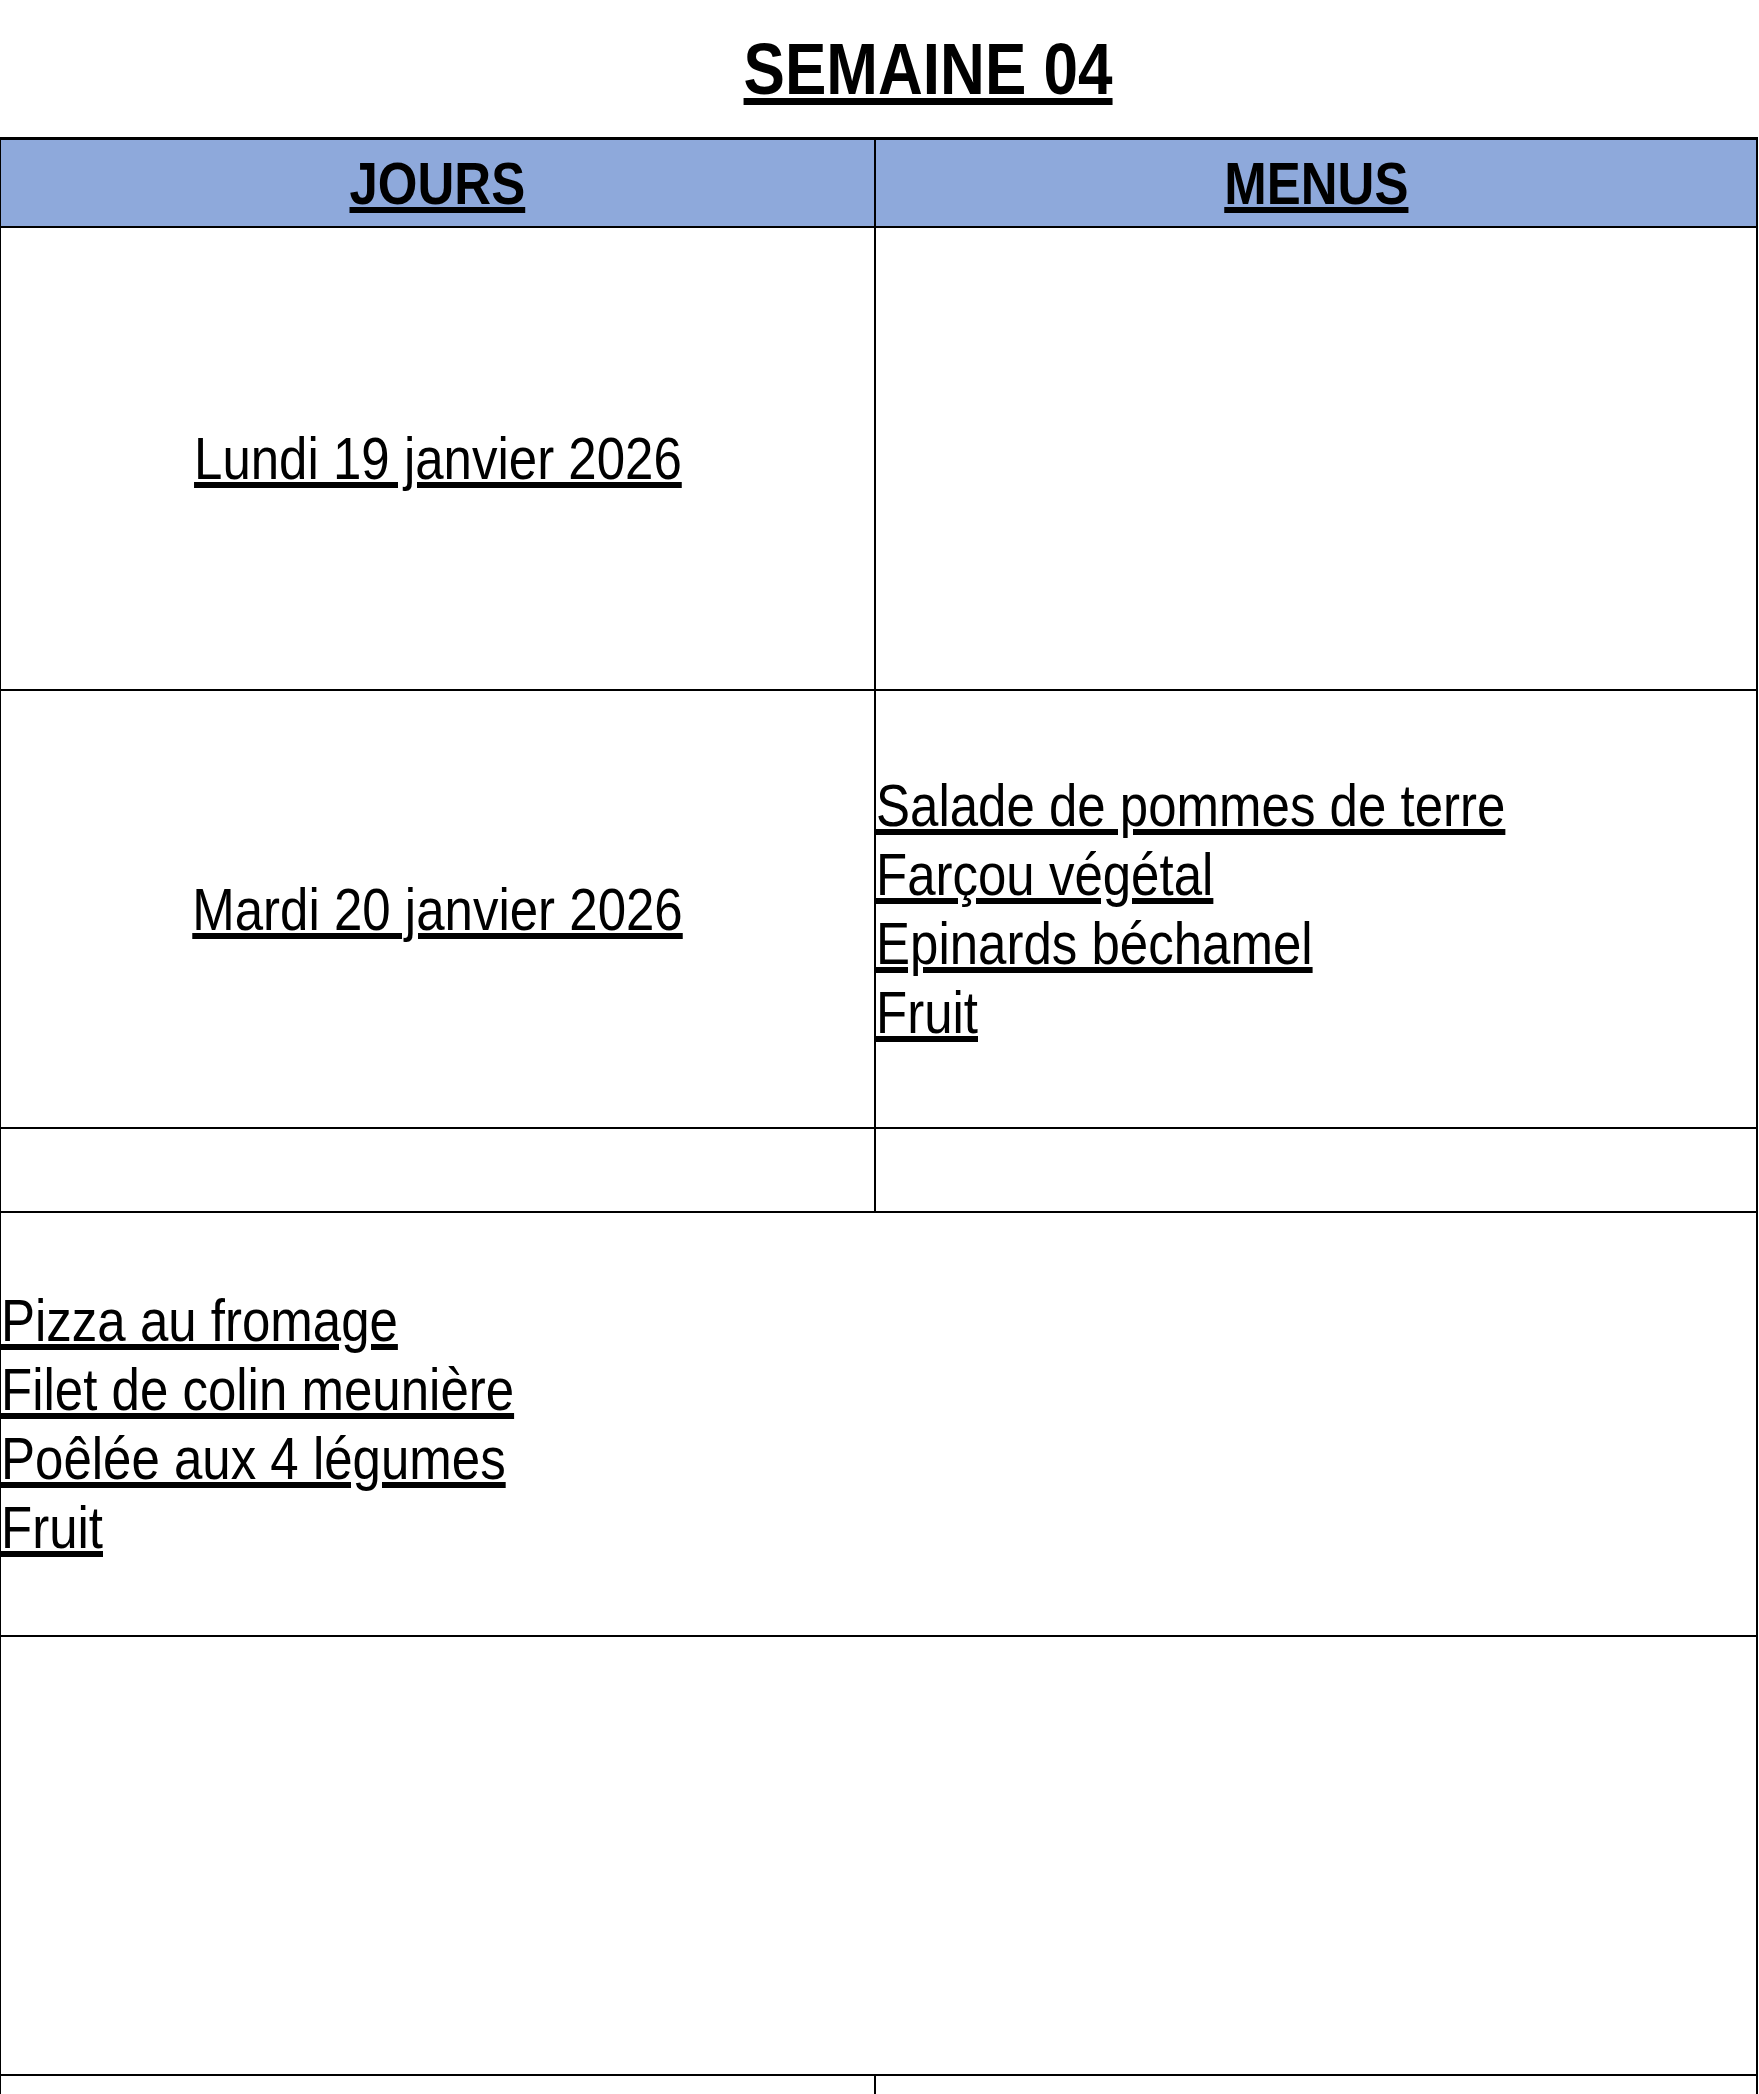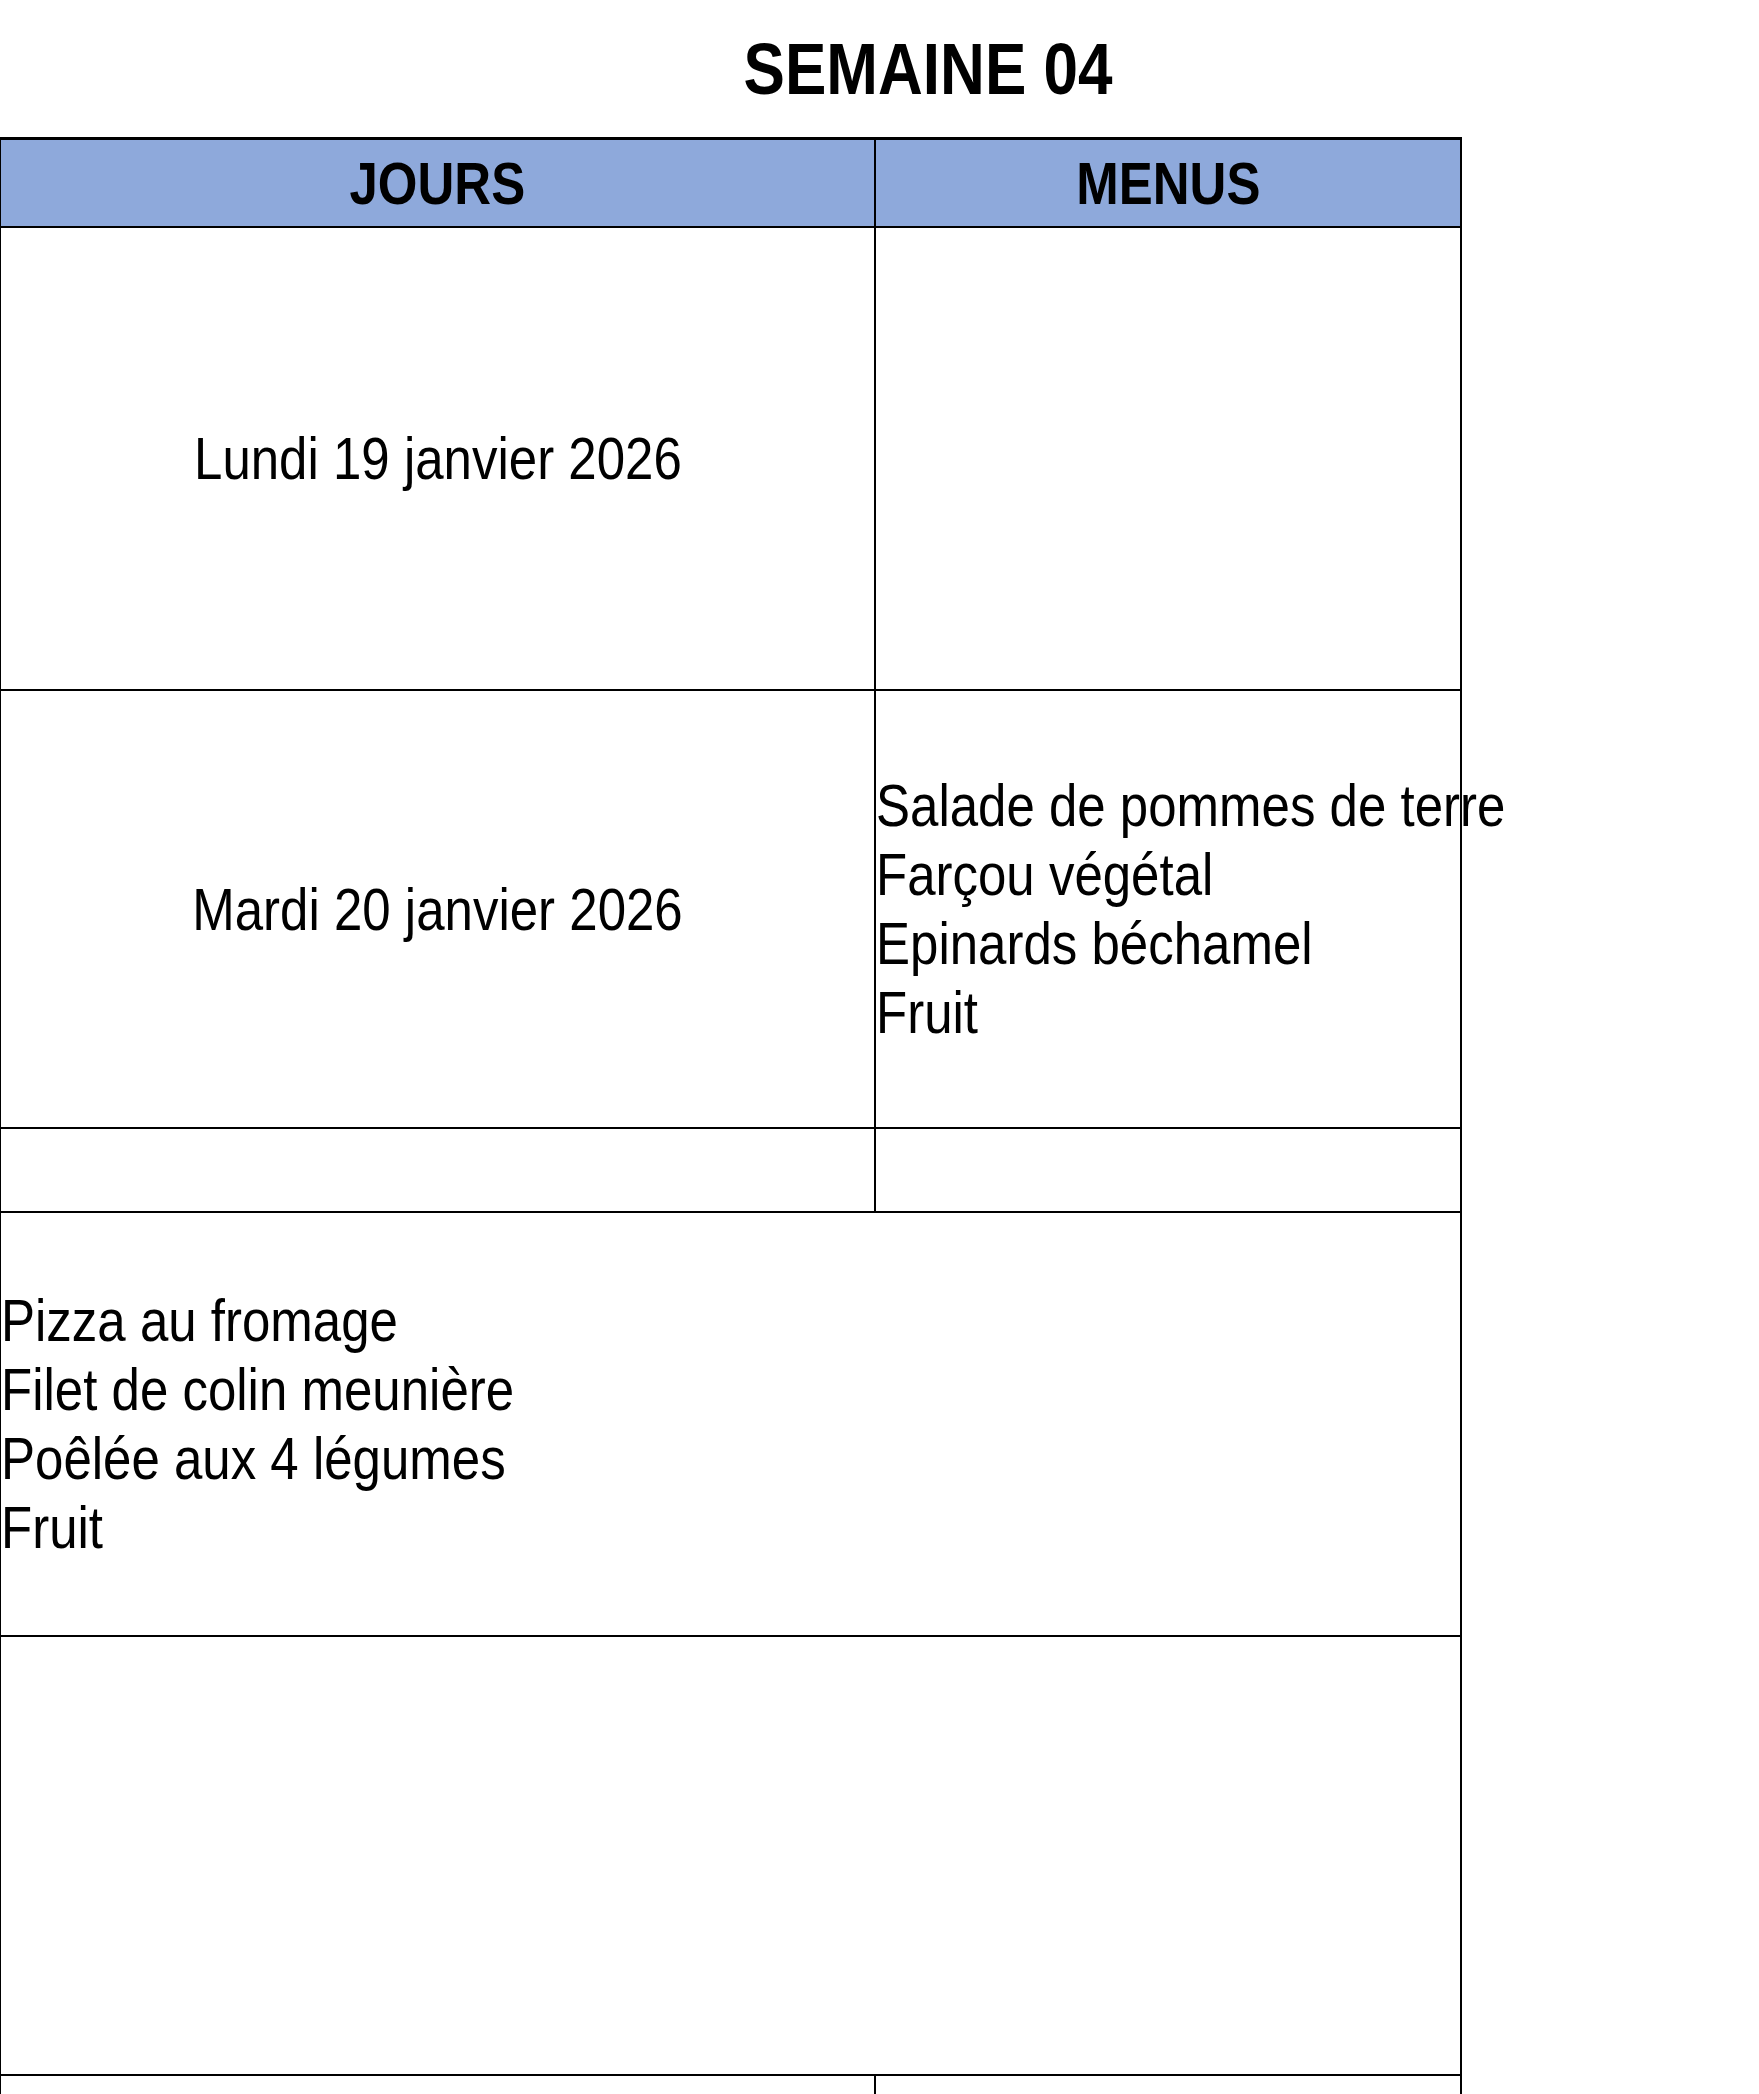--- a/index.html
+++ b/index.html
@@ -2,36 +2,36 @@
 <html style="--header-bg: #8EA9DB; --border-c: #000000;font-size:15px"><head>
 <meta charset="utf-8">
 <style>
   * { margin:0; padding:0; box-sizing:border-box; }
   html,body { background:#ffffff; }
   body {
     width:1759px; height:2095px; overflow:hidden;
     font-family:"Liberation Sans", sans-serif;
     color:#000000;
   }
-  .page { width:1759px; height:2095px; position:relative; }
+  .page { width:1759px; height:2095px; position:relative;text-decoration:underline; }
 
   
   .title-bar {
     height:137px;
     display:flex; align-items:center; justify-content:center;
     padding-left:97px; 
   }
   .title-text {
     font-size:73px; font-weight:bold; white-space:nowrap;
     transform:scaleX(0.85); transform-origin:50% 50%;
   }
 
   
   .menu-table {
-    width:1462px;
+    width:1758px;
     border-top:3.7px solid var(--border-c,#000);
     border-left:1.9px solid var(--border-c,#000);
     border-right:2.8px solid var(--border-c,#000);
   }
   .t-row { display:flex; border-bottom:2.8px solid var(--border-c,#000); }
   .t-row.header-row { height:88px; background:var(--header-bg,#8EA9DB); }
   .t-row.partial-row { border-bottom:0; }
 
   .cell-left {
     width:875px; flex:0 0 875px;

